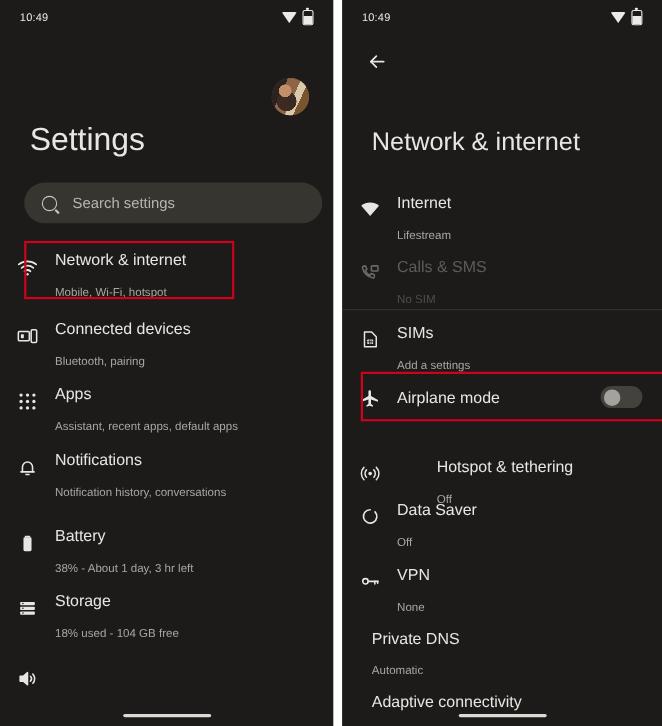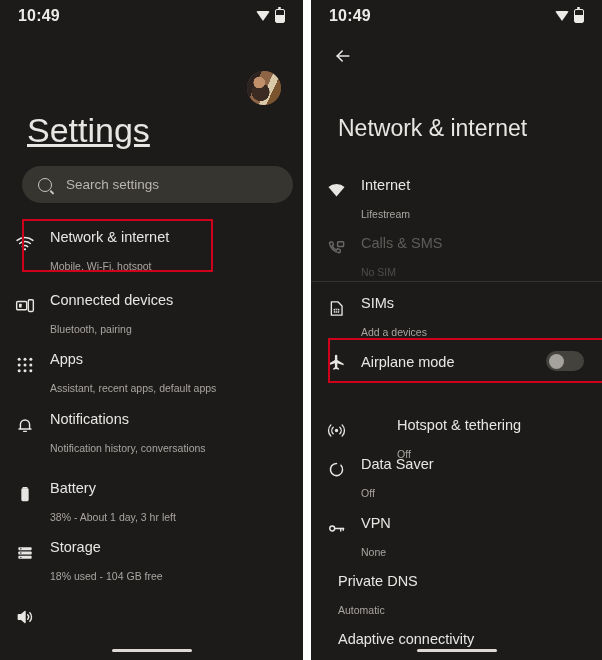--- a/index.html
+++ b/index.html
@@ -37,22 +37,22 @@
     top: 0; left: 0; right: 0;
     height: 32px;
     display: flex;
     align-items: center;
     justify-content: space-between;
     padding: 0 18px;
     box-sizing: border-box;
   }
   .status-time {
     color: #eceae7;
-    font-size: 16px;
-    font-weight: bold;
+    font-size: 10px;
+    font-weight: normal;
     letter-spacing: 0.2px;
   }
   .status-icons {
     display: flex;
     align-items: center;
     gap: 5px;
   }
   .wifi-tri {
     width: 0; height: 0;
     border-left: 7px solid transparent;
@@ -93,21 +93,21 @@
       radial-gradient(circle at 40% 62%, #3b2a22 0 30%, transparent 31%),
       linear-gradient(115deg, #2c2320 0 30%, #8d6446 30% 55%, #d9c9a8 55% 70%, #7a542f 70% 100%);
   }
 
   .big-title {
     position: absolute;
     left: 27px;
     color: #e8e6e3;
     font-weight: normal;
   }
-  .title-settings { top: 111px; font-size: 34px; letter-spacing: 0px; text-decoration: underline; }
+  .title-settings { top: 111px; font-size: 29px; letter-spacing: 0px; }
 
   .searchbar {
     position: absolute;
     left: 22px; top: 166px;
     width: 271px; height: 37px;
     background: #36352f;
     border-radius: 19px;
     display: flex;
     align-items: center;
     box-sizing: border-box;
@@ -404,21 +404,21 @@
         <svg width="19" height="19" viewBox="0 0 24 24" fill="none" stroke="#e8e6e3" stroke-width="1.7" stroke-linejoin="round">
           <path d="M5.5 3.6h8.2L19 8.9v11.5H5.5z"></path>
           <rect x="8.6" y="12.2" width="6.8" height="5.2" rx="0.8" fill="#e8e6e3" stroke="none"></rect>
           <rect x="10.6" y="12.2" width="0.9" height="5.2" fill="#1c1b1a" stroke="none"></rect>
           <rect x="12.6" y="12.2" width="0.9" height="5.2" fill="#1c1b1a" stroke="none"></rect>
           <rect x="8.6" y="14.4" width="6.8" height="0.9" fill="#1c1b1a" stroke="none"></rect>
         </svg>
       </span>
       <span class="txt">
         <div class="t1">SIMs</div>
-        <div class="t2">Add a devices</div>
+        <div class="t2">Add a settings</div>
       </span>
     </div>
 
     <div class="row" style="top:353px;width:242px;align-items:center;">
       <span class="ic-wrap" style="padding-top:0;">
         <svg width="19" height="19" viewBox="0 0 24 24" fill="#e8e6e3">
           <path d="M21 15.4v-1.9l-8-4.6V3.6a1.5 1.5 0 0 0-3 0v5.3l-8 4.6v1.9l8-2.4v5.1l-2.2 1.5v1.5l3.7-1 3.7 1v-1.5L13 18.1V13z"></path>
         </svg>
       </span>
       <span class="txt">

